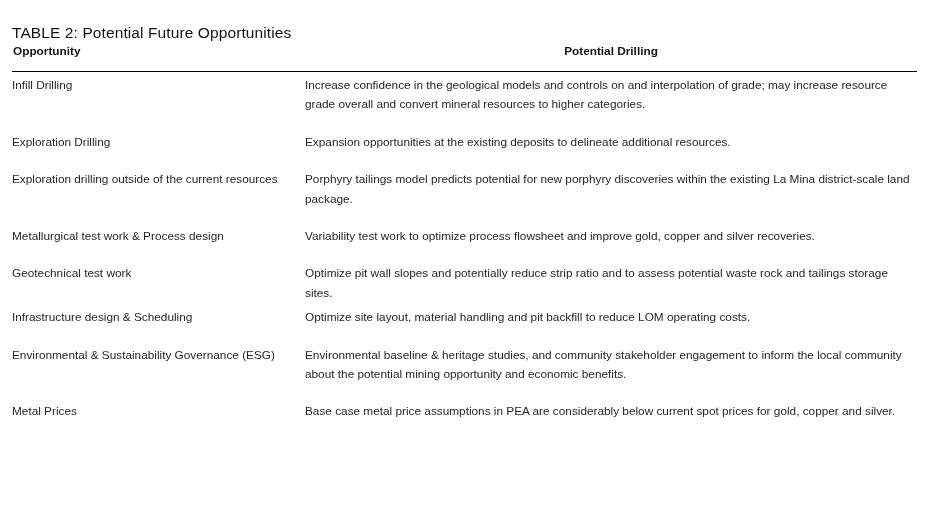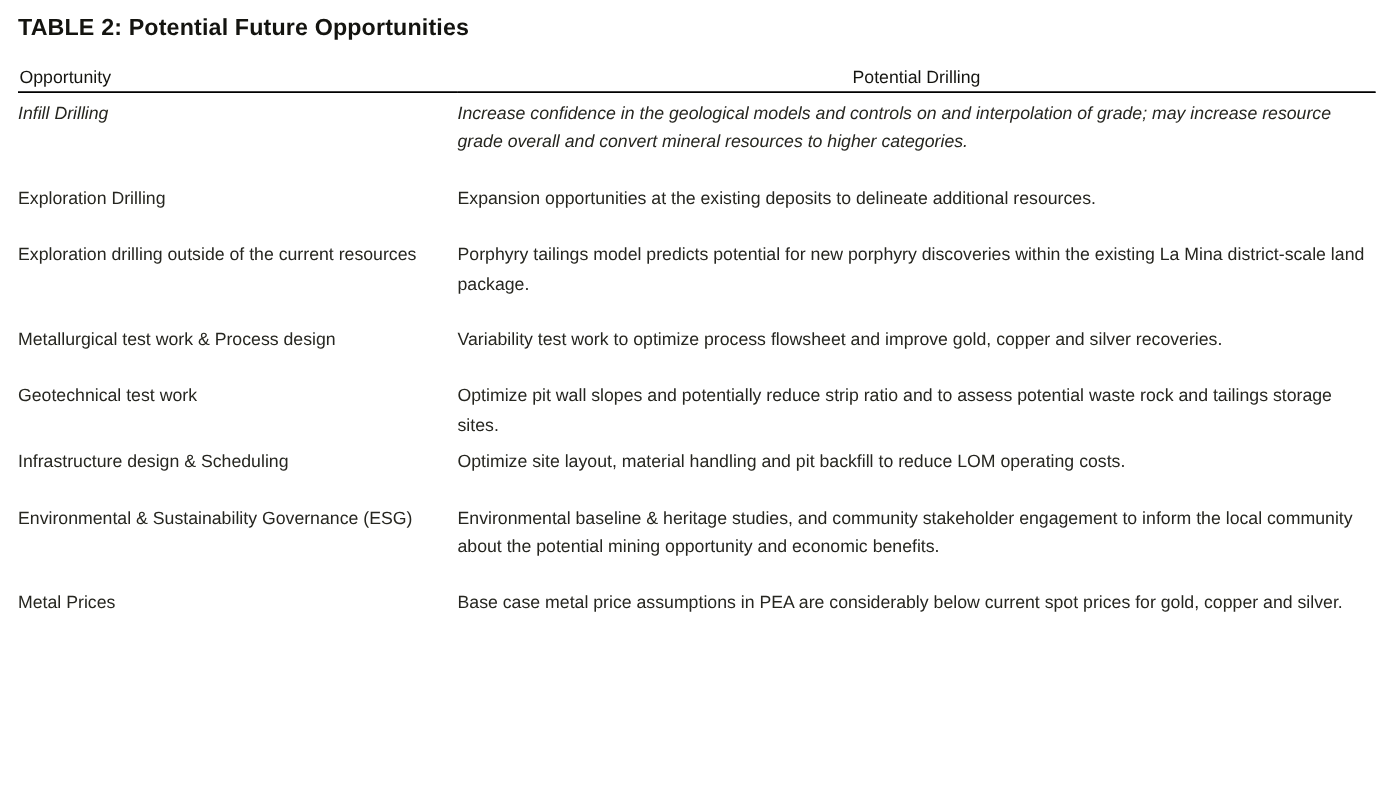--- a/index.html
+++ b/index.html
@@ -20,23 +20,23 @@
     position: relative;
     width: 932px;
     height: 527px;
     box-sizing: border-box;
     padding: 0;
   }
 
   .table-title {
     position: absolute;
     left: 12px;
-    top: 10px;
+    top: 24px;
     font-size: 15.5px;
-    font-weight: bold;
+    font-weight: normal;
     letter-spacing: 0.1px;
     color: #141410;
     white-space: nowrap;
   }
 
   .table-wrap {
     position: absolute;
     left: 12px;
     top: 44px;
     width: 905px;
@@ -46,23 +46,23 @@
     border-collapse: collapse;
     width: 905px;
     table-layout: fixed;
   }
 
   table.opps col.c1 { width: 293px; }
   table.opps col.c2 { width: 612px; }
 
   table.opps thead th {
     font-size: 11.8px;
-    font-weight: normal;
+    font-weight: bold;
     color: #141410;
-    padding: 0 0 2px 0;
+    padding: 0 0 12px 0;
     border-bottom: 1.6px solid #000000;
     vertical-align: bottom;
     line-height: 15px;
   }
   table.opps thead th.h-opportunity {
     text-align: left;
     padding-left: 1px;
   }
   table.opps thead th.h-benefits {
     text-align: center;
@@ -83,21 +83,21 @@
     padding-right: 8px;
   }
   td.col-benefit {
     padding-left: 12px;
     padding-right: 4px;
     margin-top: 40px;
   }
 
   
   tbody tr.row td { padding-top: 5px; }
-  tbody tr.row-first td { padding-top: 4px; font-style: italic; }
+  tbody tr.row-first td { padding-top: 4px; }
 
   
   tr.spacer td {
     height: 13px;
     padding: 0;
     font-size: 0;
     line-height: 0;
   }
   tr.spacer-tight td {
     height: 0px;

